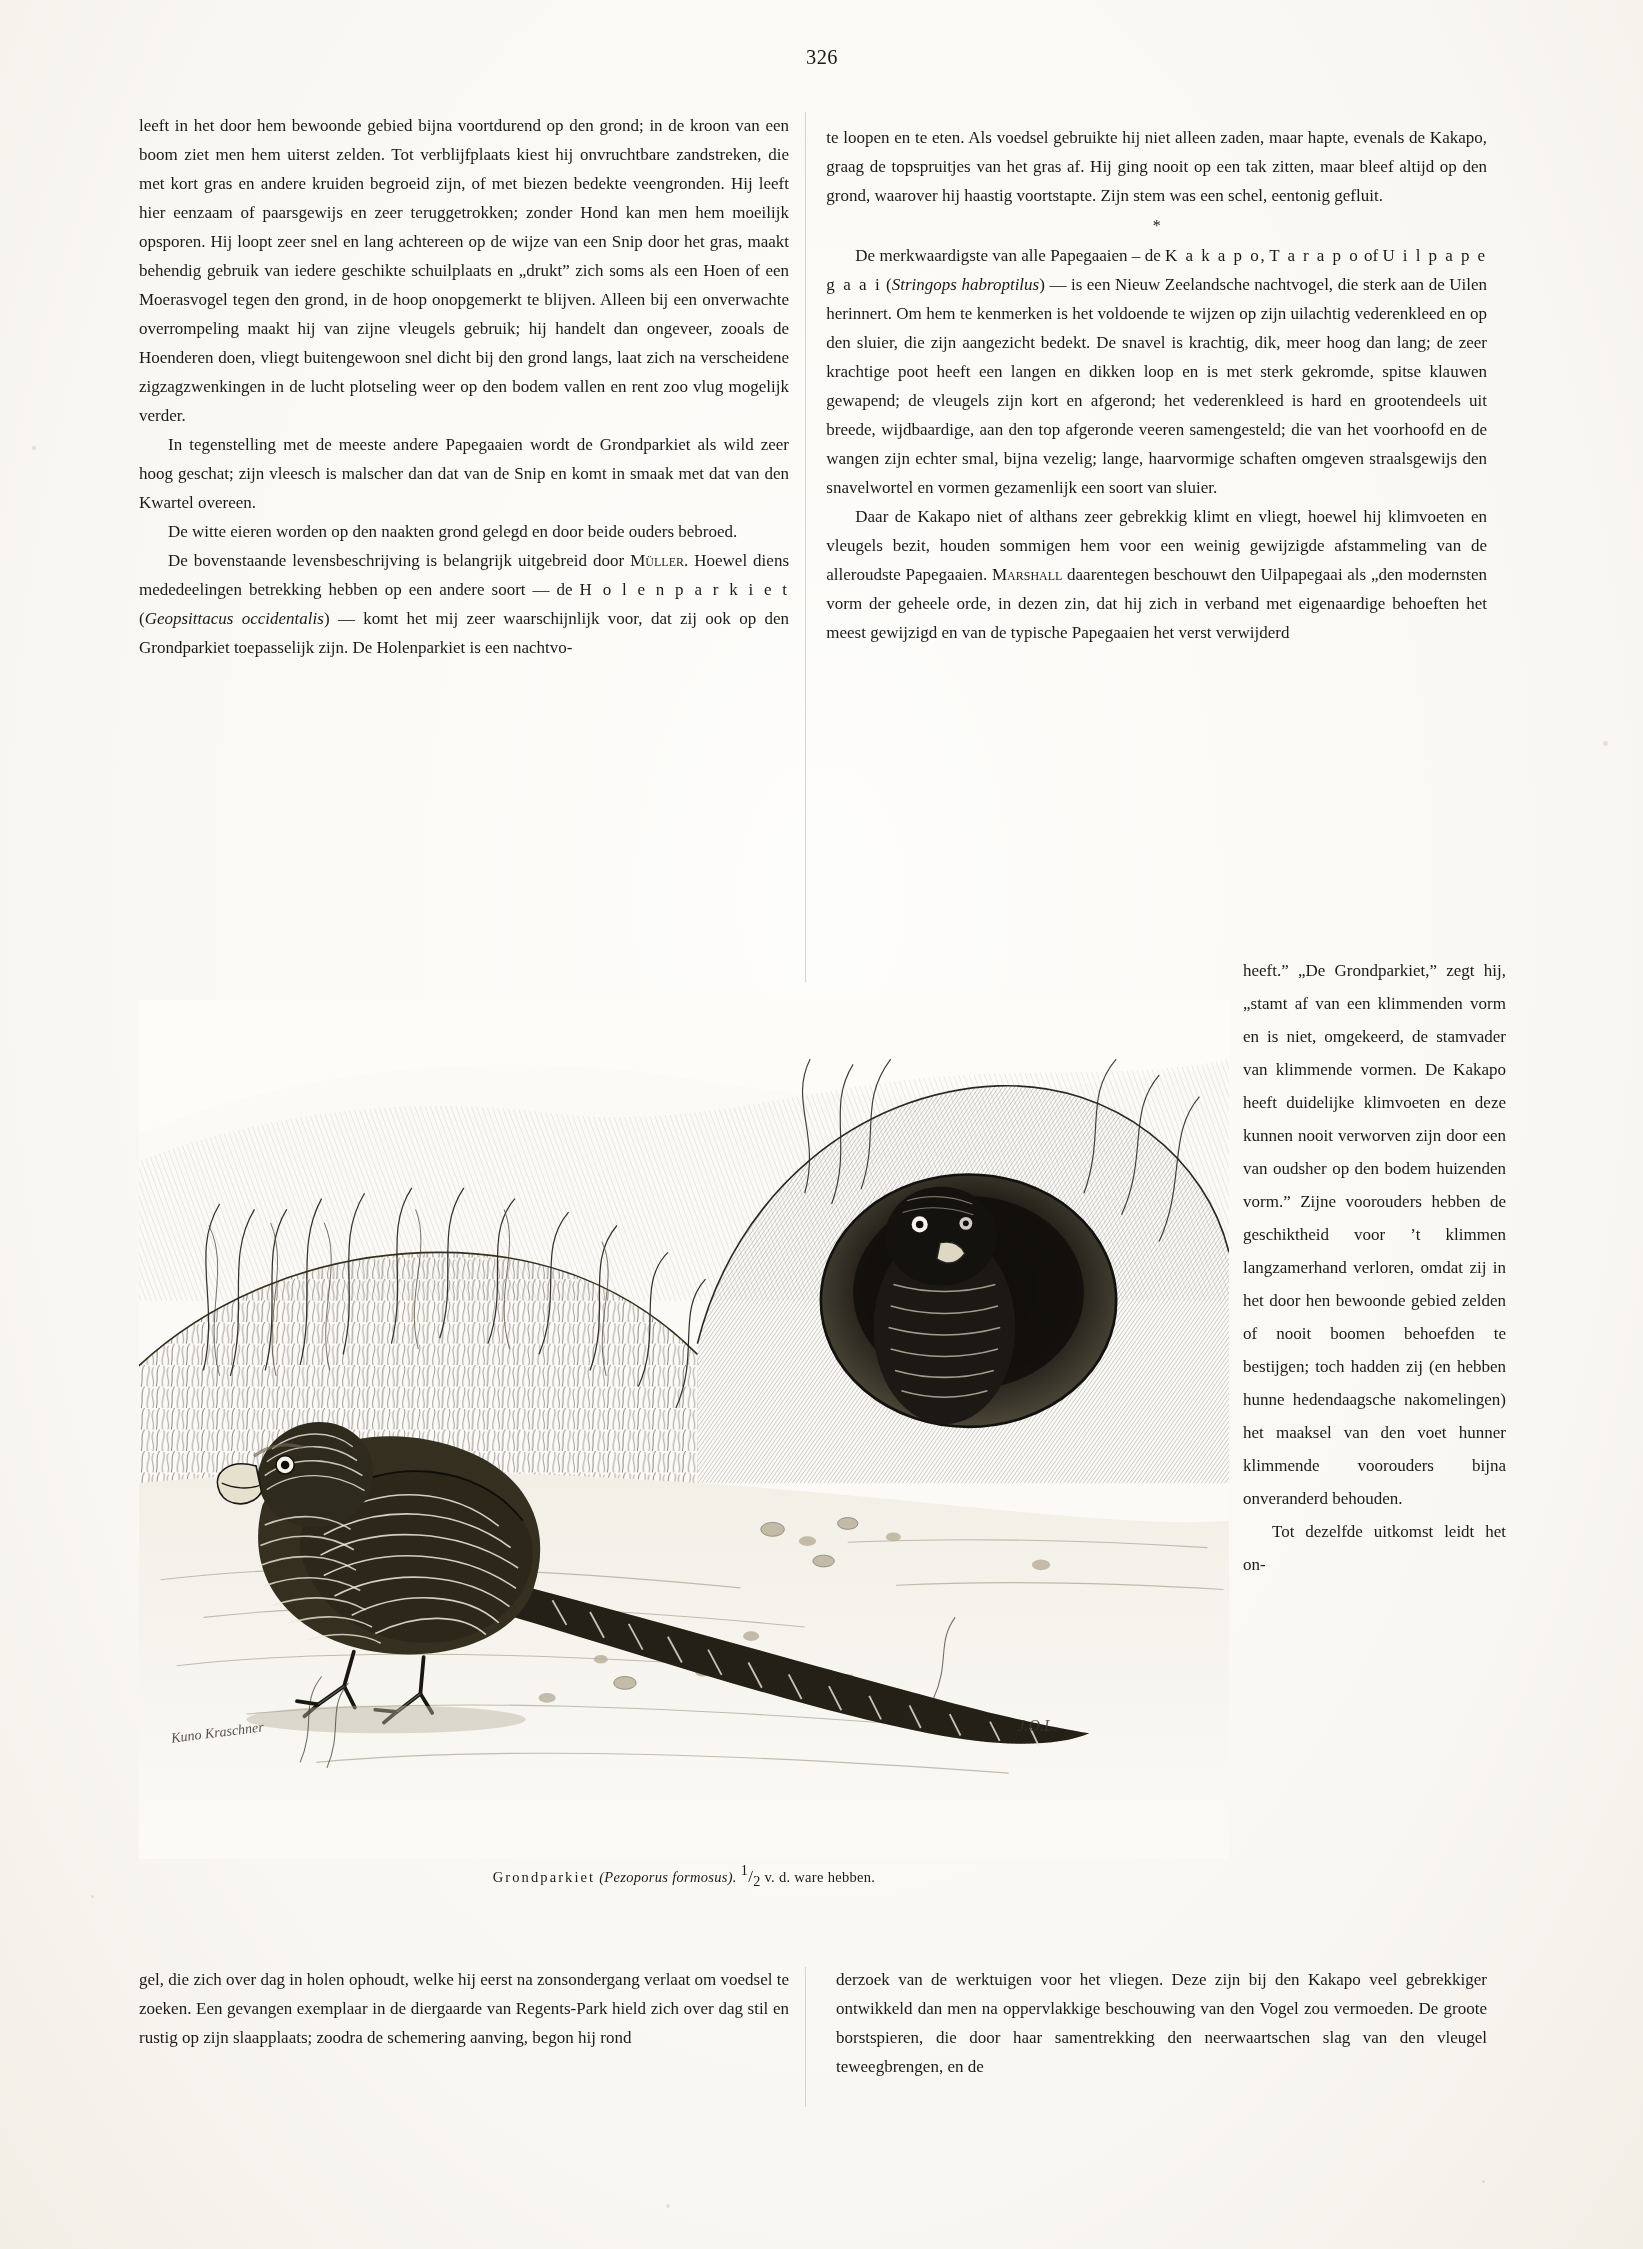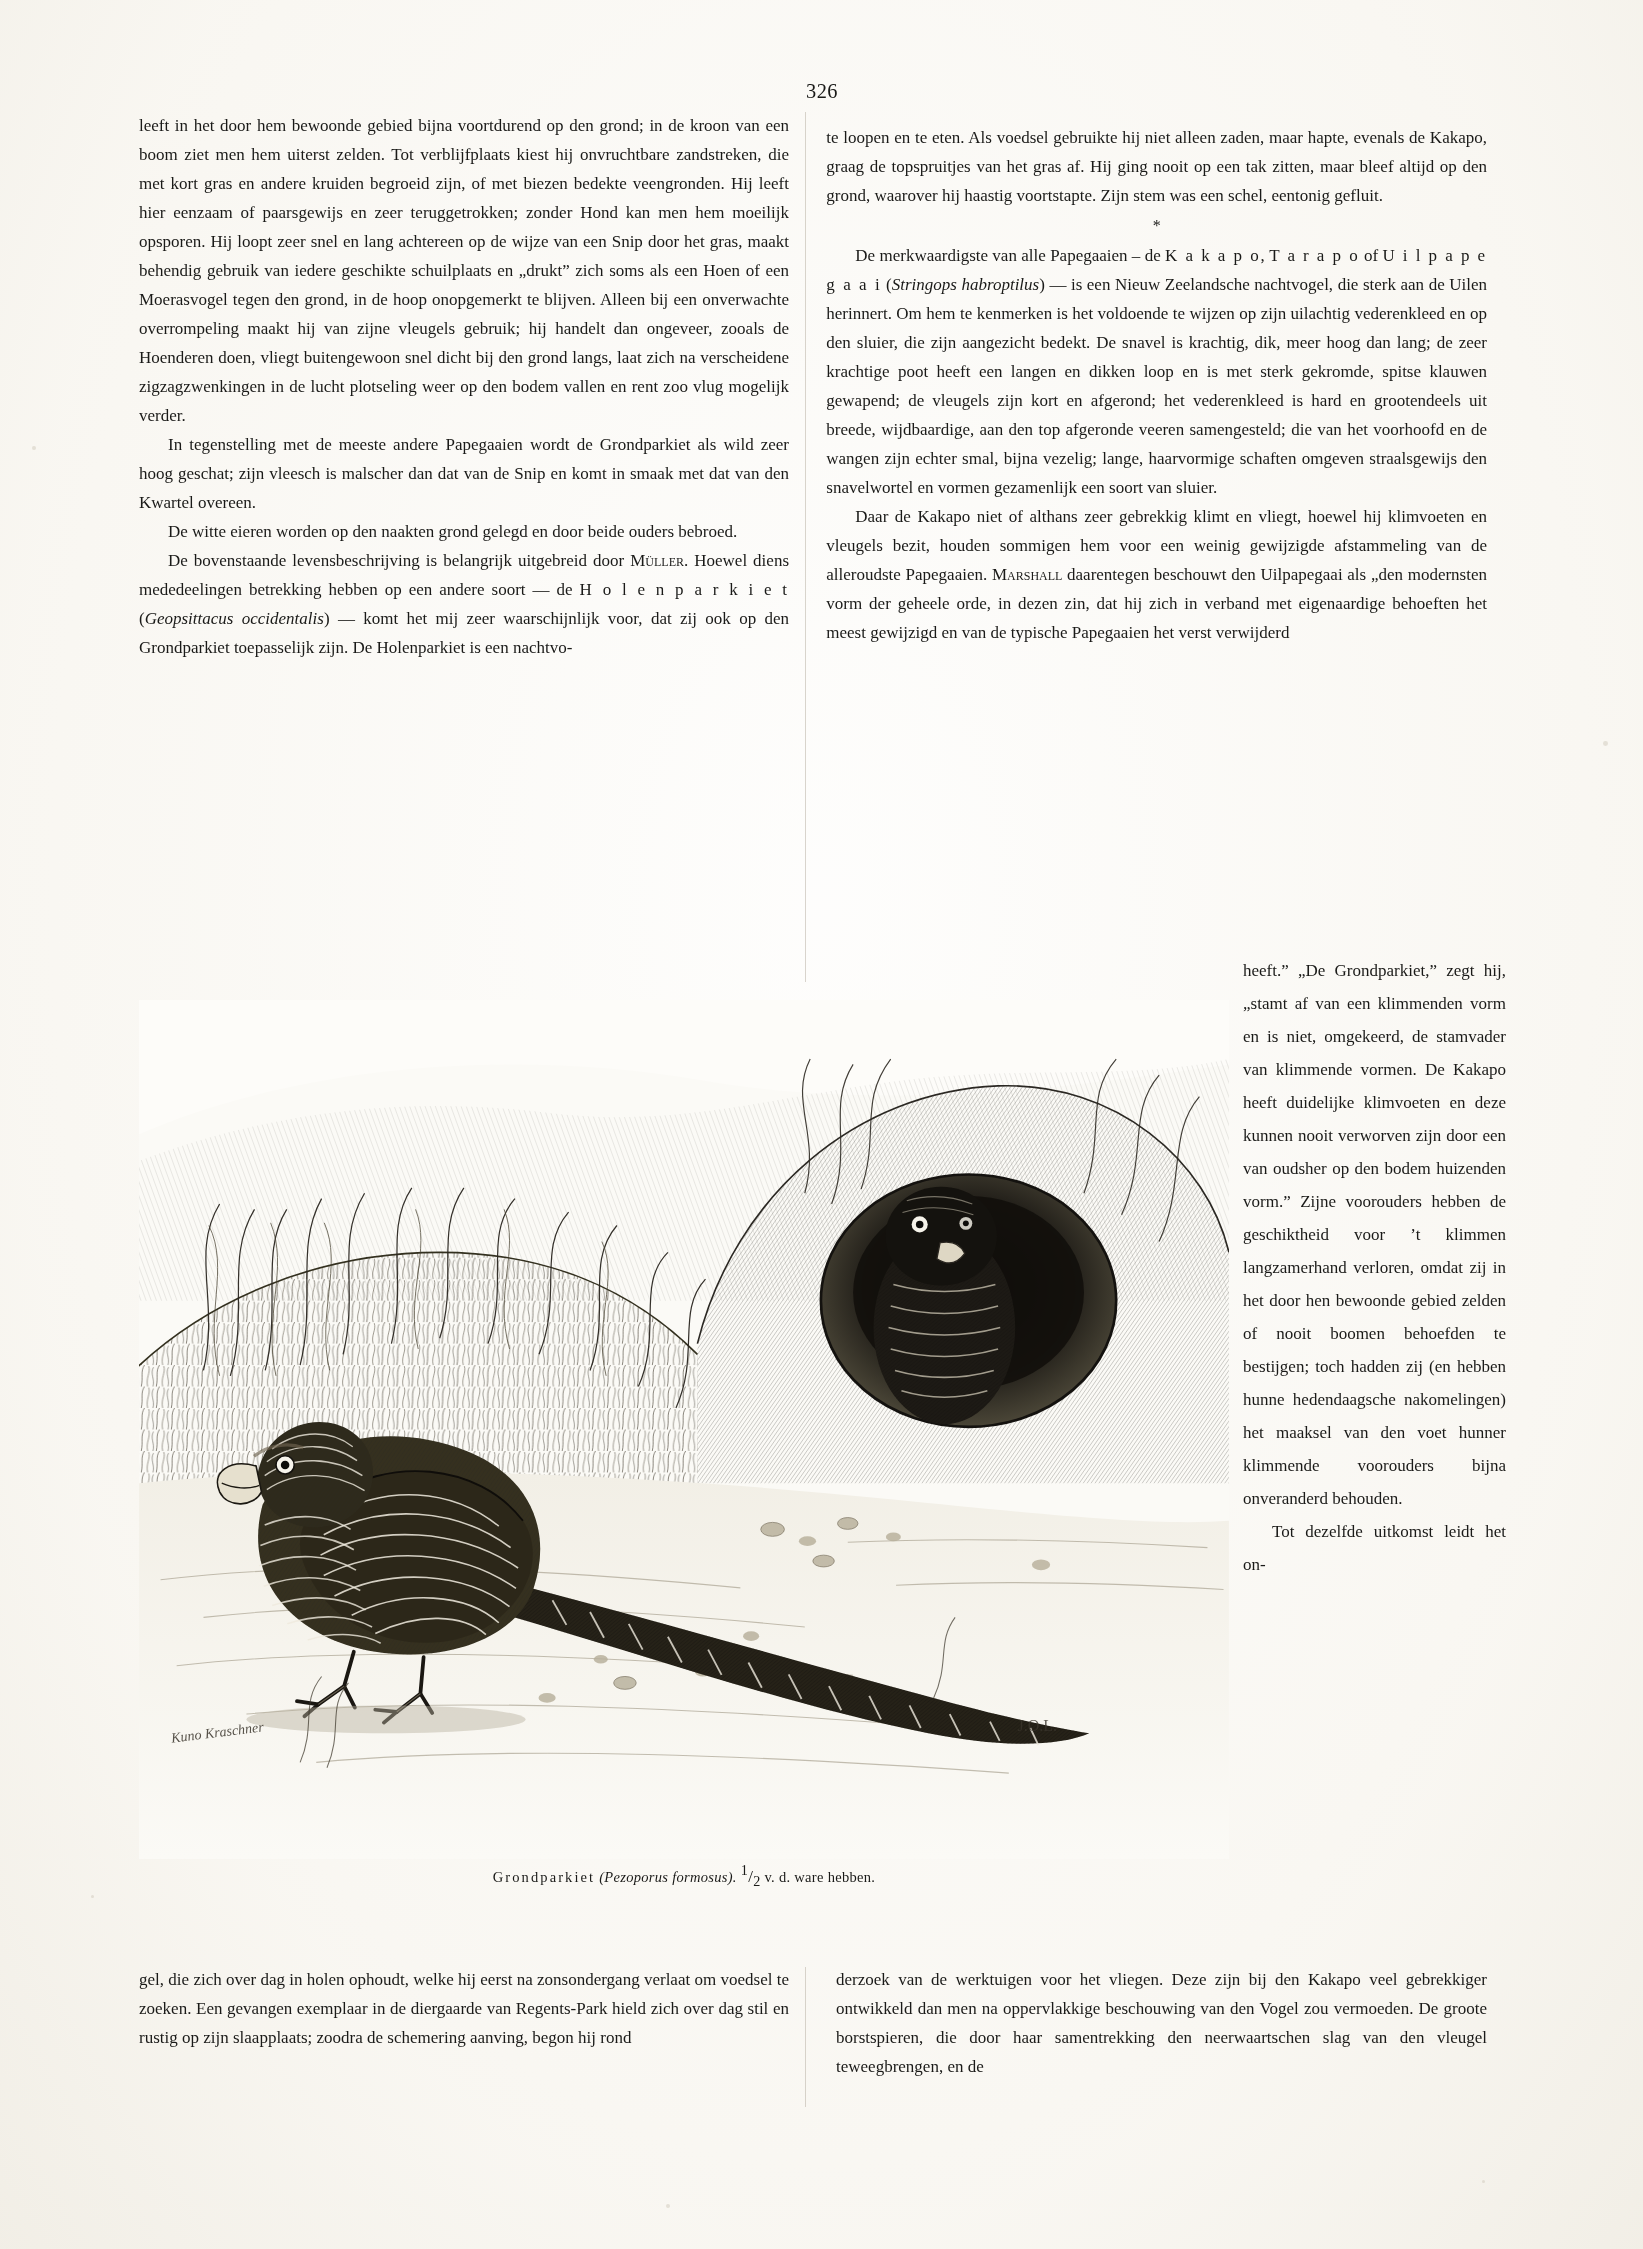--- a/index.html
+++ b/index.html
@@ -32,21 +32,20 @@
     pointer-events: none;
   }
   .page-number {
     position: absolute;
     top: 46px;
     left: 0;
     width: 1644px;
     text-align: center;
     font-size: 20.4px;
     letter-spacing: 0.5px;
-    margin-top: 34px;
   }
   .content {
     position: absolute;
     left: 139px;
     top: 111px;
     width: 1367px;
   }
   .cols-top {
     display: flex;
     gap: 0;
@@ -166,20 +165,21 @@
     font-style: italic;
     color: #3a352c;
     transform: rotate(-7deg);
     opacity: 0.85;
   }
   .sig2 {
     position: absolute;
     right: 172px;
     bottom: 167px;
     font-size: 16px;
+    font-style: italic;
     color: #3a352c;
     opacity: 0.8;
   }
   .speck {
     position: absolute;
     border-radius: 50%;
     background: #cfc9bb;
     opacity: .5;
   }
 </style>

